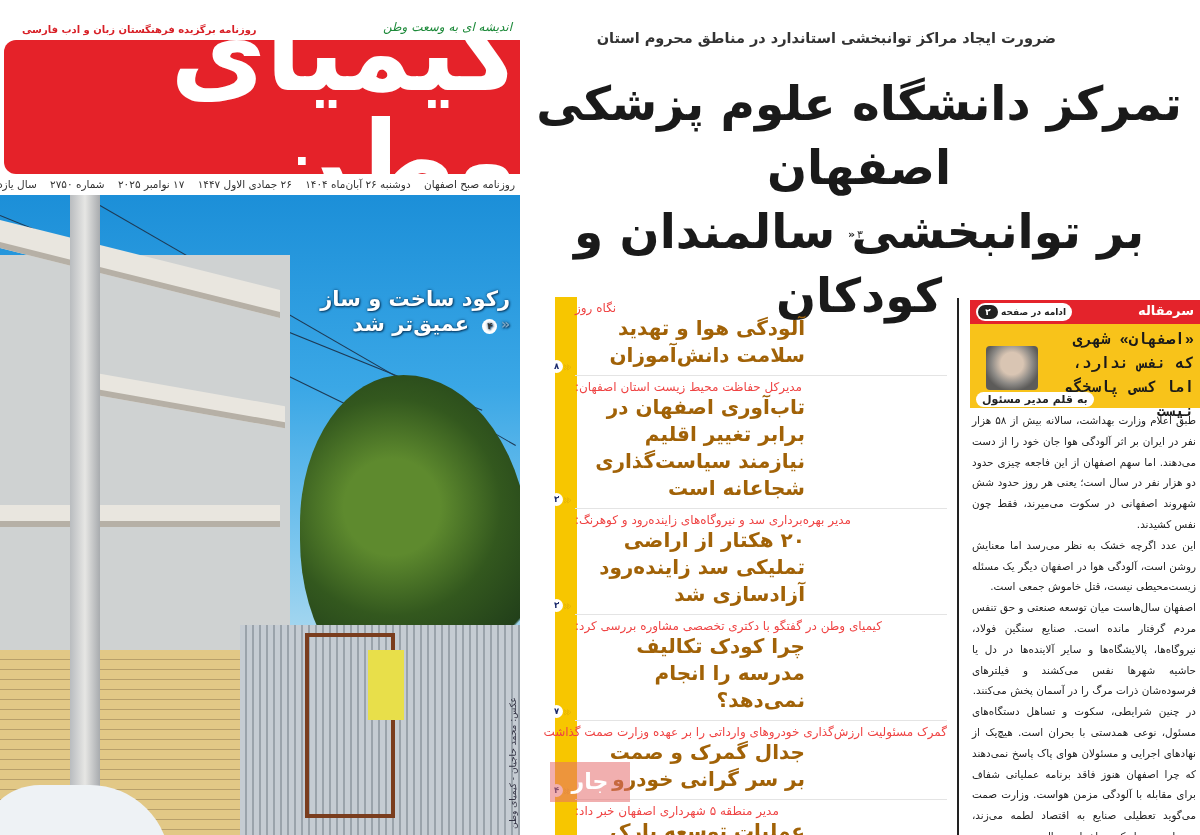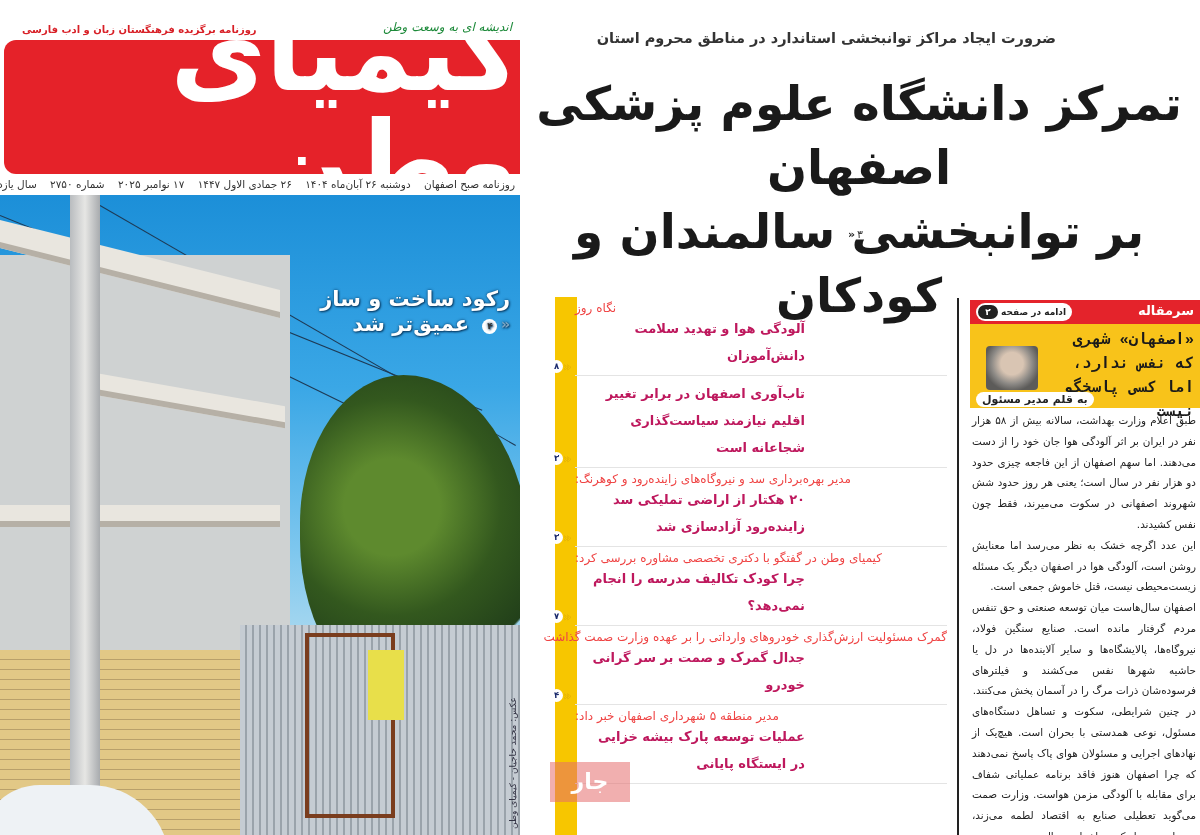--- a/index.html
+++ b/index.html
@@ -47,21 +47,21 @@
   .hl-title { position: absolute; top: 72px; right: 16px; width: 650px; text-align: center; font-size: 47px; font-weight: bold; line-height: 64px; color: #1a1a1a; letter-spacing: -1px; }
   .hl-ref { position: absolute; top: 228px; left: 848px; font-size: 11px; color: #333; }
   .hl-ref .chev { color: #222; font-weight: bold; margin-right: 2px; }
 
   
   .news-col { position: absolute; left: 552px; top: 297px; width: 395px; height: 538px; }
   .news-bar { position: absolute; left: 3px; top: 0; width: 22px; height: 538px; background: #f7c600; }
   .news-list { position: absolute; right: 0; top: 0; width: 372px; }
   .news-item { position: relative; border-bottom: 1px solid #e4e4e4; padding: 4px 0 6px 0; }
   .news-kicker { font-size: 12px; color: #ef4444; text-align: left; white-space: nowrap; }
-  .news-title { font-size: 13px; font-weight: bold; line-height: 27px; color: #be185d; text-align: right; width: 215px; margin-right: auto; margin-left: 15px; }
+  .news-title { font-size: 20px; font-weight: bold; line-height: 27px; color: #a16207; text-align: right; width: 215px; margin-right: auto; margin-left: 15px; }
   .news-ref { position: absolute; left: -26px; bottom: 2px; display: inline-flex; align-items: center; }
   .news-ref .chev { color: #f7c600; font-size: 13px; line-height: 1; text-shadow: 0 0 0 #b8860b; font-weight: bold; }
   .news-ref .num { display: inline-block; width: 13px; height: 13px; border-radius: 50%; background: #fff; color: #1a2a6c; font-size: 8.5px; text-align: center; line-height: 13px; font-weight: bold; margin-left: 1px; }
   .watermark { position: absolute; left: 550px; top: 762px; width: 80px; height: 40px; background: rgba(230,110,110,0.55); color: #fff; font-size: 22px; font-weight: bold; text-align: center; line-height: 40px; letter-spacing: 4px; }
 
   
   .edit-col { position: absolute; left: 957px; top: 298px; width: 243px; height: 537px; border-left: 2px solid #222; }
   .edit-head { position: absolute; left: 11px; top: 2px; width: 230px; height: 24px; background: #e4232b; }
   .edit-label { position: absolute; right: 6px; top: 3px; color: #fff; font-size: 13px; font-weight: bold; }
   .edit-cont { position: absolute; left: 6px; top: 3px; height: 18px; padding: 0 6px 0 2px; background: #fff; border-radius: 9px; display: flex; align-items: center; font-size: 9px; font-weight: bold; color: #222; }
@@ -141,20 +141,21 @@
   <div class="news-list">
     <div class="news-item">
       <div class="news-kicker">نگاه روز</div>
       <div class="news-title">آلودگی هوا و تهدید سلامت دانش‌آموزان</div>
       <span class="news-ref">
           <span class="chev">«</span>
           <span class="num">۸</span>
         </span>
     </div>
     <div class="news-item">
+      <div class="news-kicker">مدیرکل حفاظت محیط زیست استان اصفهان:</div>
       <div class="news-title">تاب‌آوری اصفهان در برابر تغییر اقلیم نیازمند سیاست‌گذاری شجاعانه است</div>
       <span class="news-ref">
           <span class="chev">«</span>
           <span class="num">۳</span>
         </span>
     </div>
     <div class="news-item">
       <div class="news-kicker">مدیر بهره‌برداری سد و نیروگاه‌های زاینده‌رود و کوهرنگ:</div>
       <div class="news-title">۲۰ هکتار از اراضی تملیکی سد زاینده‌رود آزادسازی شد</div>
       <span class="news-ref">

